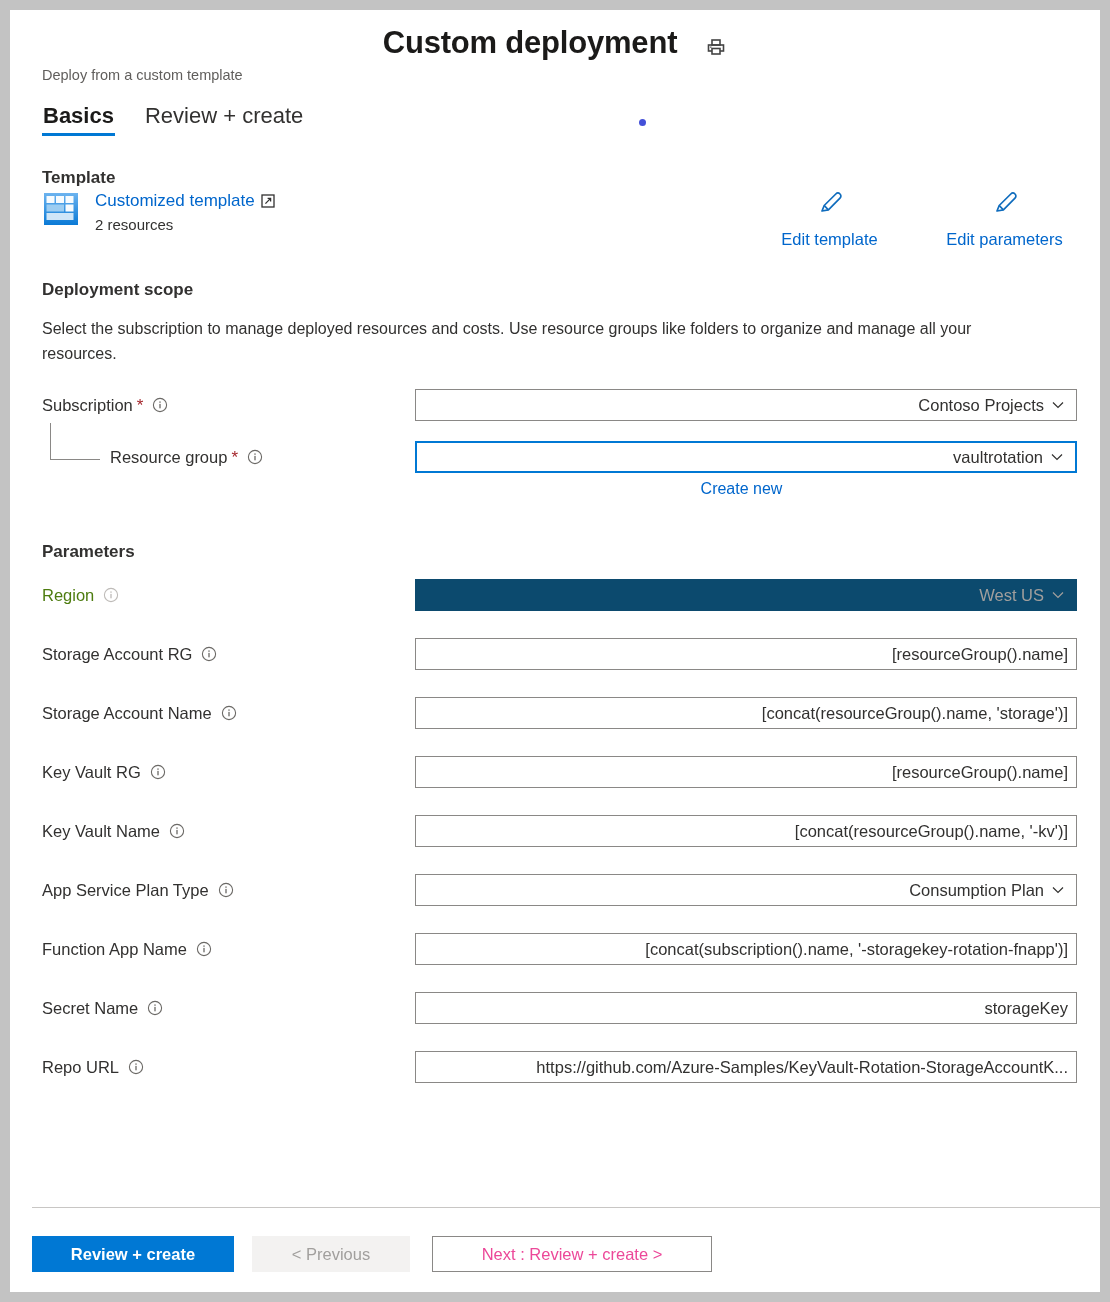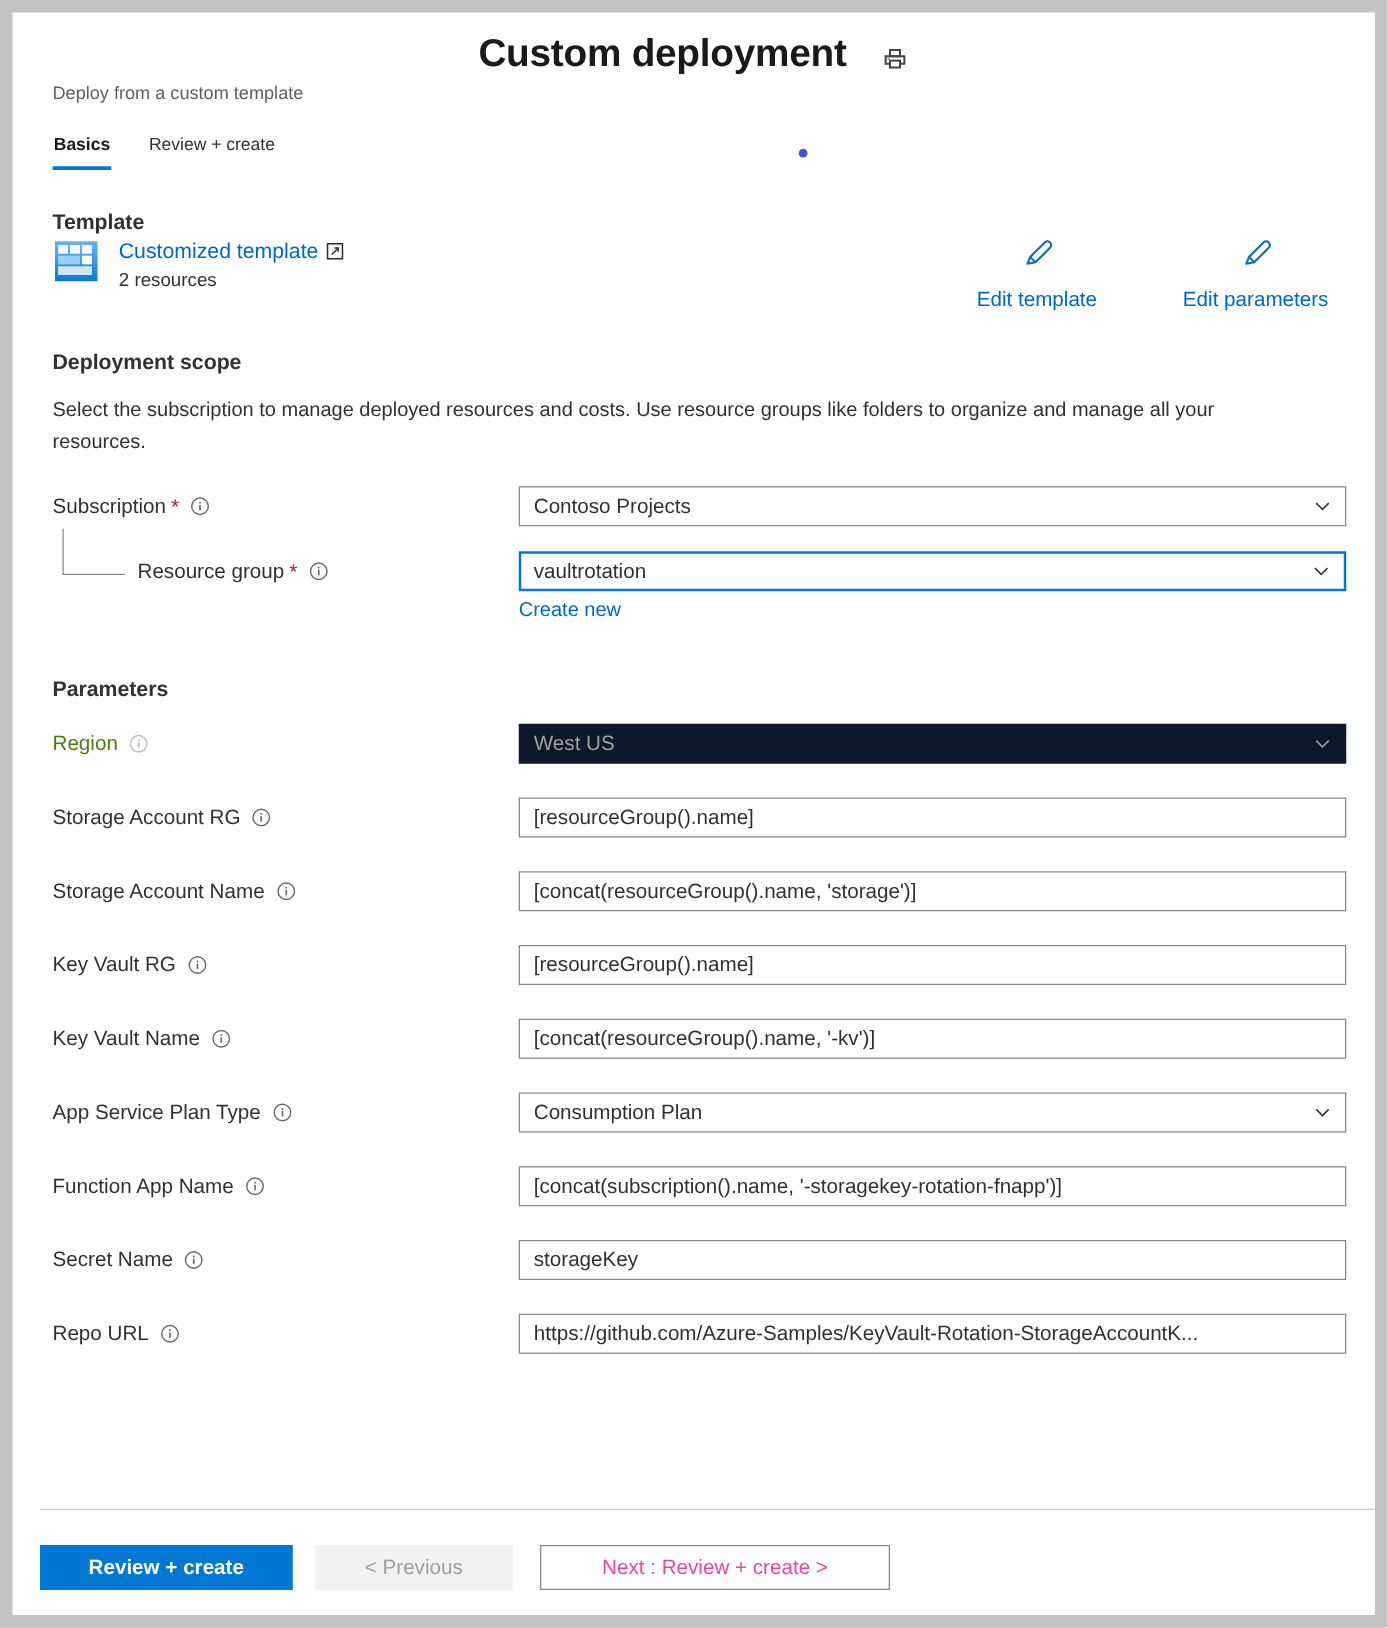--- a/index.html
+++ b/index.html
@@ -41,21 +41,21 @@
     font-size: 14.5px; color: #605e5c;
     margin-top: 2px; line-height: 20px;
   }
 
   
   .tabs {
     display: flex; align-items: flex-start;
     margin-top: 19px; position: relative;
   }
   .tab {
-    font-size: 14px; color: #323130;
+    font-size: 22px; color: #323130;
     padding: 0 1px 9px 1px;
     margin-right: 29px;
     cursor: pointer; position: relative;
     line-height: 23px;
   }
   .tab.active { font-weight: 700; color: #1b1a19; }
   .tab.active:after {
     content: ""; position: absolute;
     left: 0; right: 0; bottom: 0;
     height: 3px; background: #0078d4;
@@ -149,33 +149,34 @@
     flex: 0 0 auto;
     width: 662px; height: 32px;
     border: 1px solid #8a8886;
     background: #ffffff;
     display: flex; align-items: center;
     padding: 0 8px 0 11px;
     font-size: 16.5px; color: #323130;
     cursor: text;
     position: relative;
     overflow: hidden;
+    text-align: right;
   }
   .field.select { cursor: pointer; padding-right: 4px; }
   .field .val {
     white-space: nowrap; overflow: hidden;
     text-overflow: ellipsis; flex: 1 1 auto;
     line-height: 22px;
   }
   .field.focused {
     border: 2px solid #0078d4;
     padding-left: 10px;
   }
   .field.disabled {
-    background: #0f172a; border-color: transparent;
+    background: #0c4a6e; border-color: transparent;
     color: #a19f9d; cursor: default;
   }
   .chev {
     flex: 0 0 auto; width: 28px;
     display: flex; align-items: center; justify-content: center;
   }
   .create-new {
     font-size: 16px; color: #0066cc;
     cursor: pointer; line-height: 22px;
   }
@@ -345,21 +346,21 @@
         <div class="field select focused">
           <span class="val">vaultrotation</span>
           <span class="chev">
             <svg width="16" height="16" viewBox="0 0 16 16">
               <path d="M3 5.5 L8 10.5 L13 5.5" fill="none" stroke="#323130" stroke-width="1.2"></path>
             </svg>
           </span>
         </div>
       </div>
 
-      <div class="row" style="margin-top:5px; min-height:22px;">
+      <div class="row" style="margin-top:5px; min-height:22px;justify-content:center;">
         <div class="label"></div>
         <div class="create-new">Create new</div>
       </div>
 
     </div>
 
     <div class="section-head tight" style="margin-top:42px;">Parameters</div>
 
     <div class="form" style="margin-top:17px;">
 

